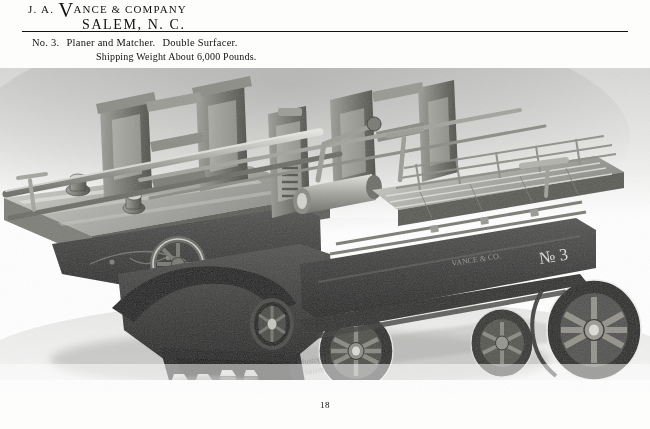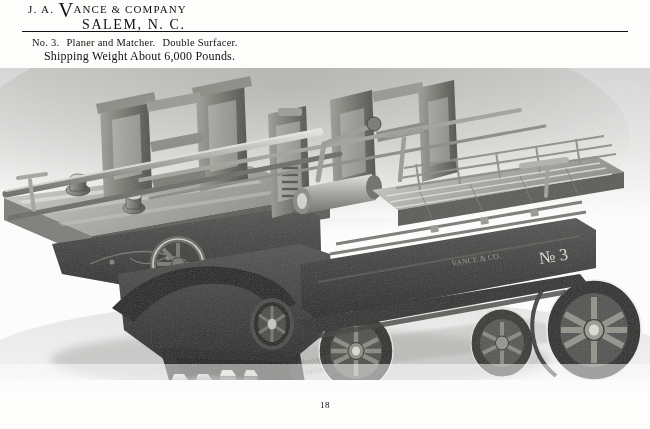--- a/index.html
+++ b/index.html
@@ -19,21 +19,21 @@
             line-height:13px;white-space:nowrap;}
 
   .rule{position:absolute;left:22px;top:31px;width:606px;height:0;
         border-top:1.4px solid #111;}
 
   
   .caption{position:absolute;left:0;top:36px;width:650px;}
   .cap1{margin-left:32px;font-size:10.5px;letter-spacing:.25px;
         white-space:nowrap;line-height:14px;}
   .cap1 .sp{display:inline-block;width:7px;}
-  .cap2{margin-left:44px;font-size:12px;letter-spacing:.2px;
+  .cap2{margin-left:96px;font-size:10px;letter-spacing:.2px;
         white-space:nowrap;line-height:13px;}
 
   
   .photo{position:absolute;left:0;top:68px;width:650px;height:325px;
          overflow:hidden;background:#ffffff;}
   .photo svg{display:block;}
 
   
   .folio{position:absolute;left:0;top:400px;width:650px;text-align:center;
          font-size:9px;letter-spacing:.5px;}

